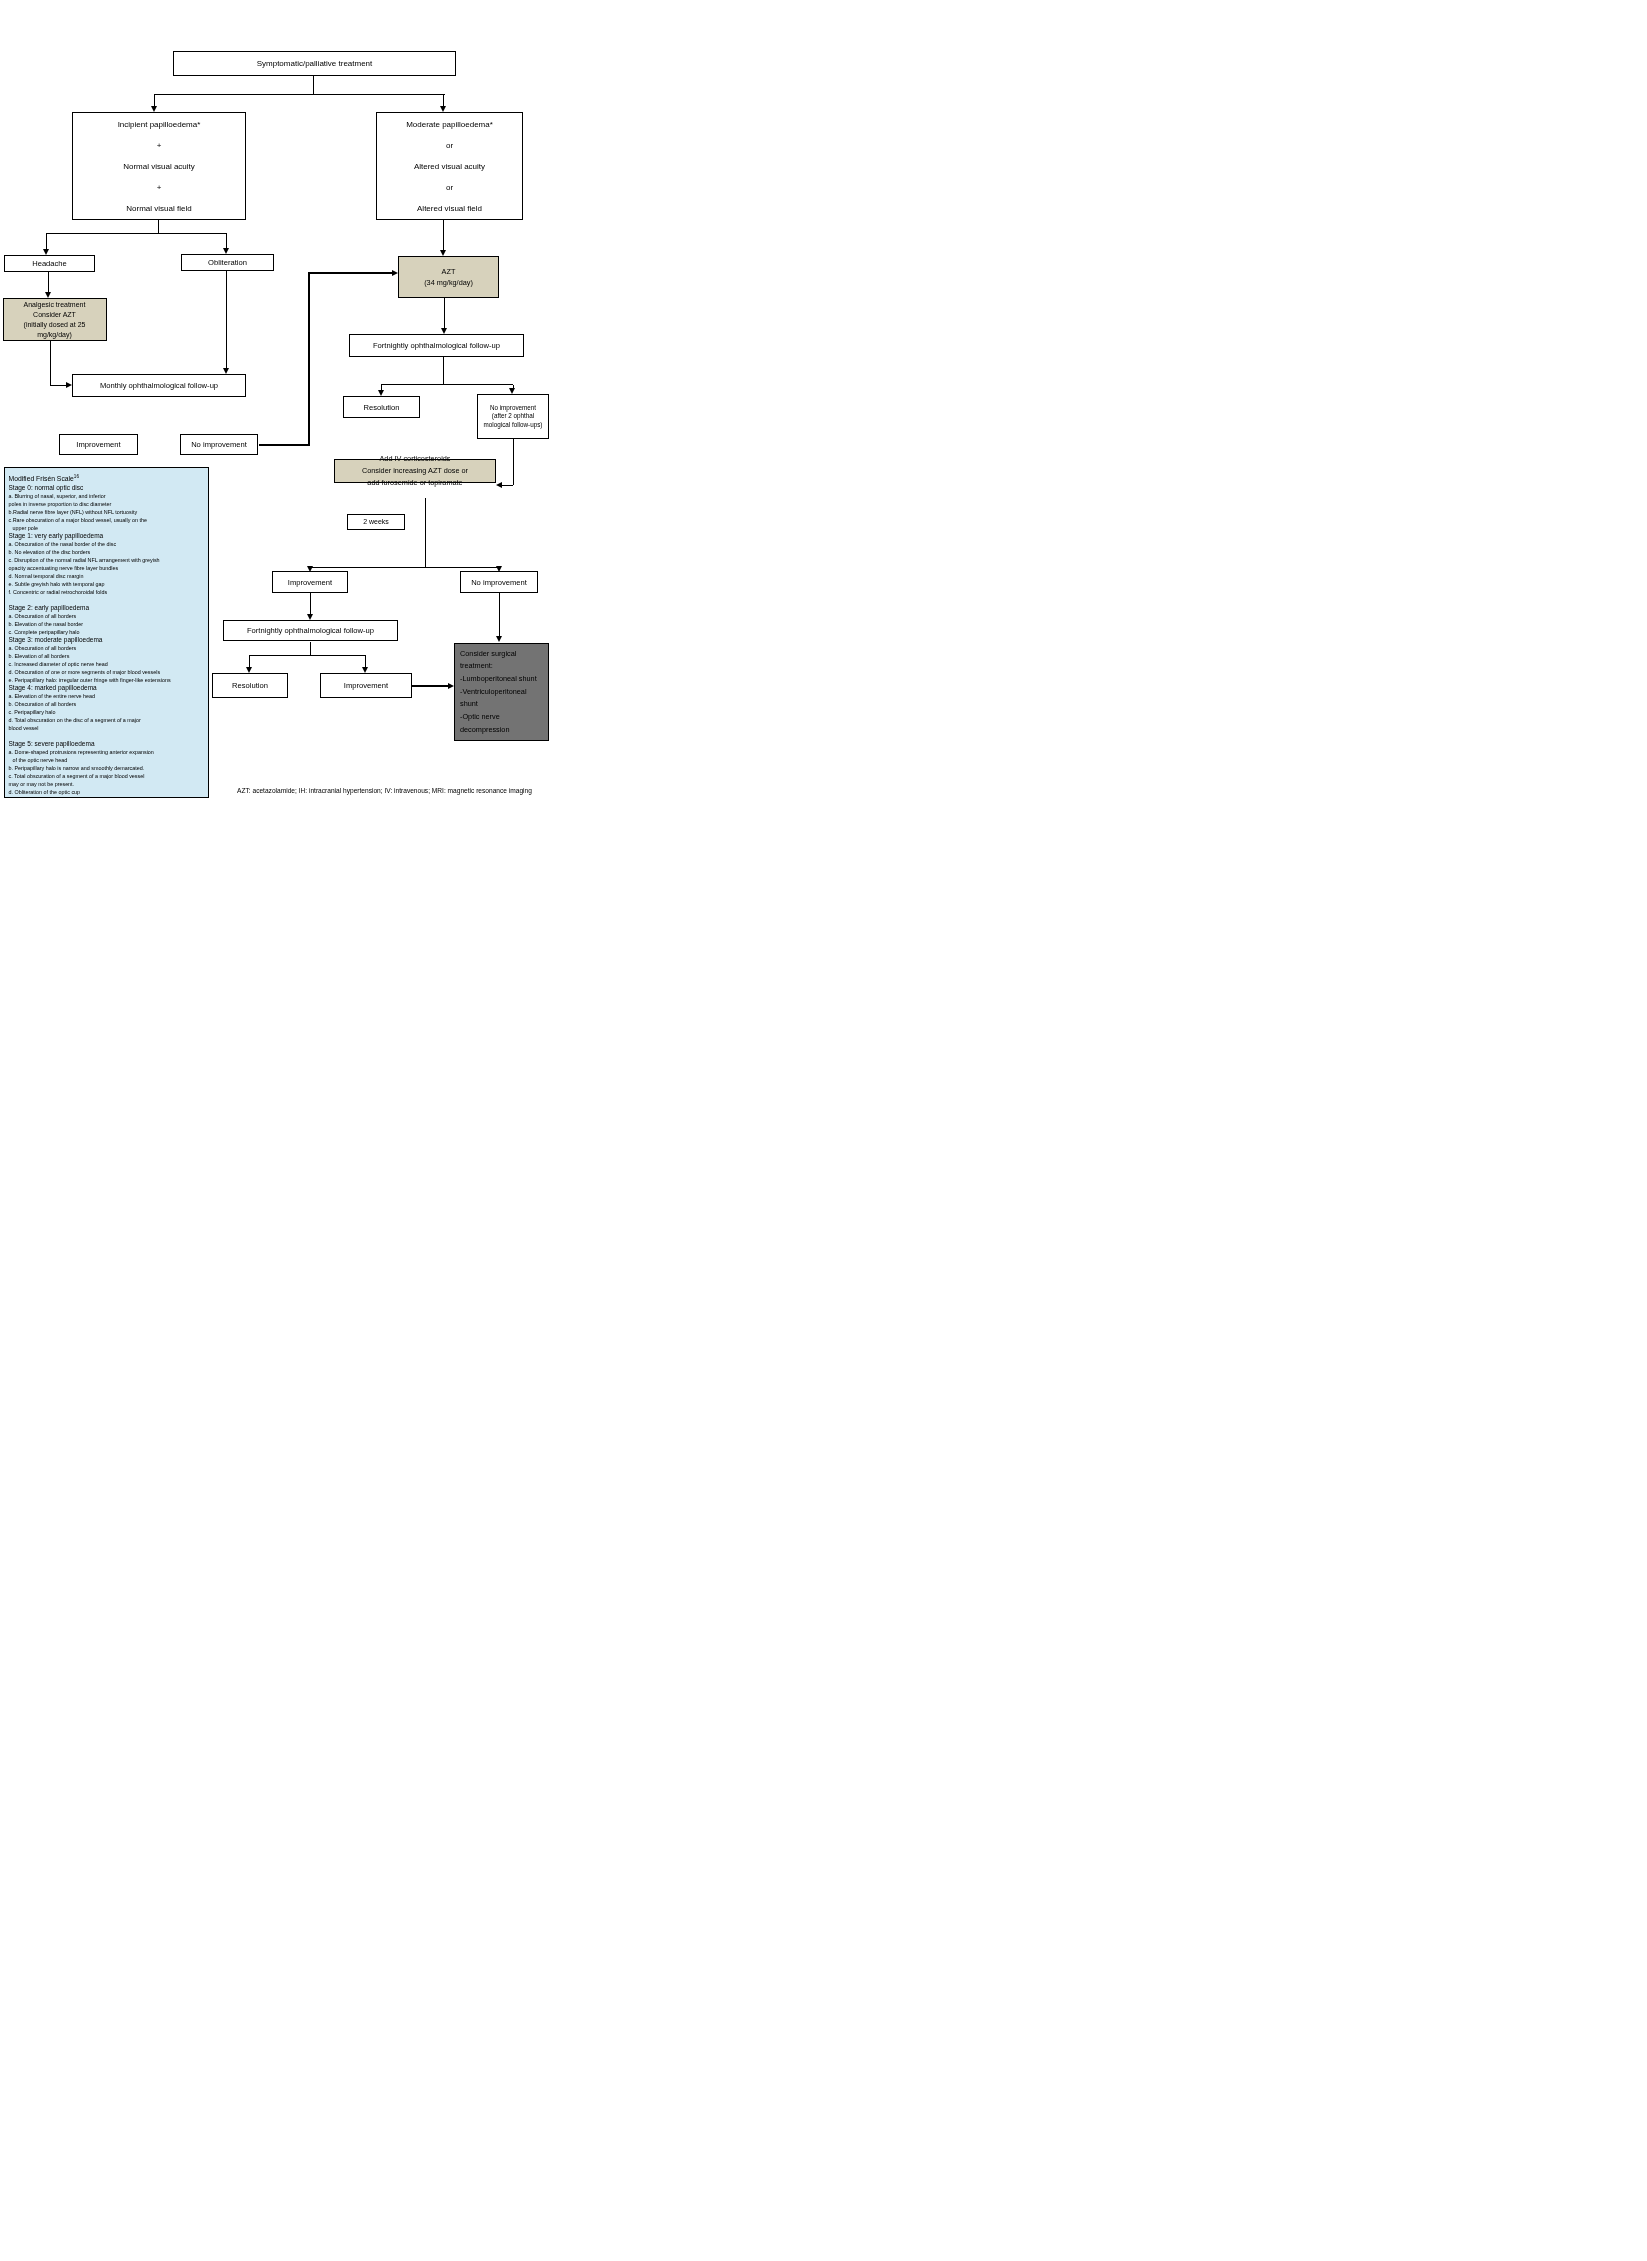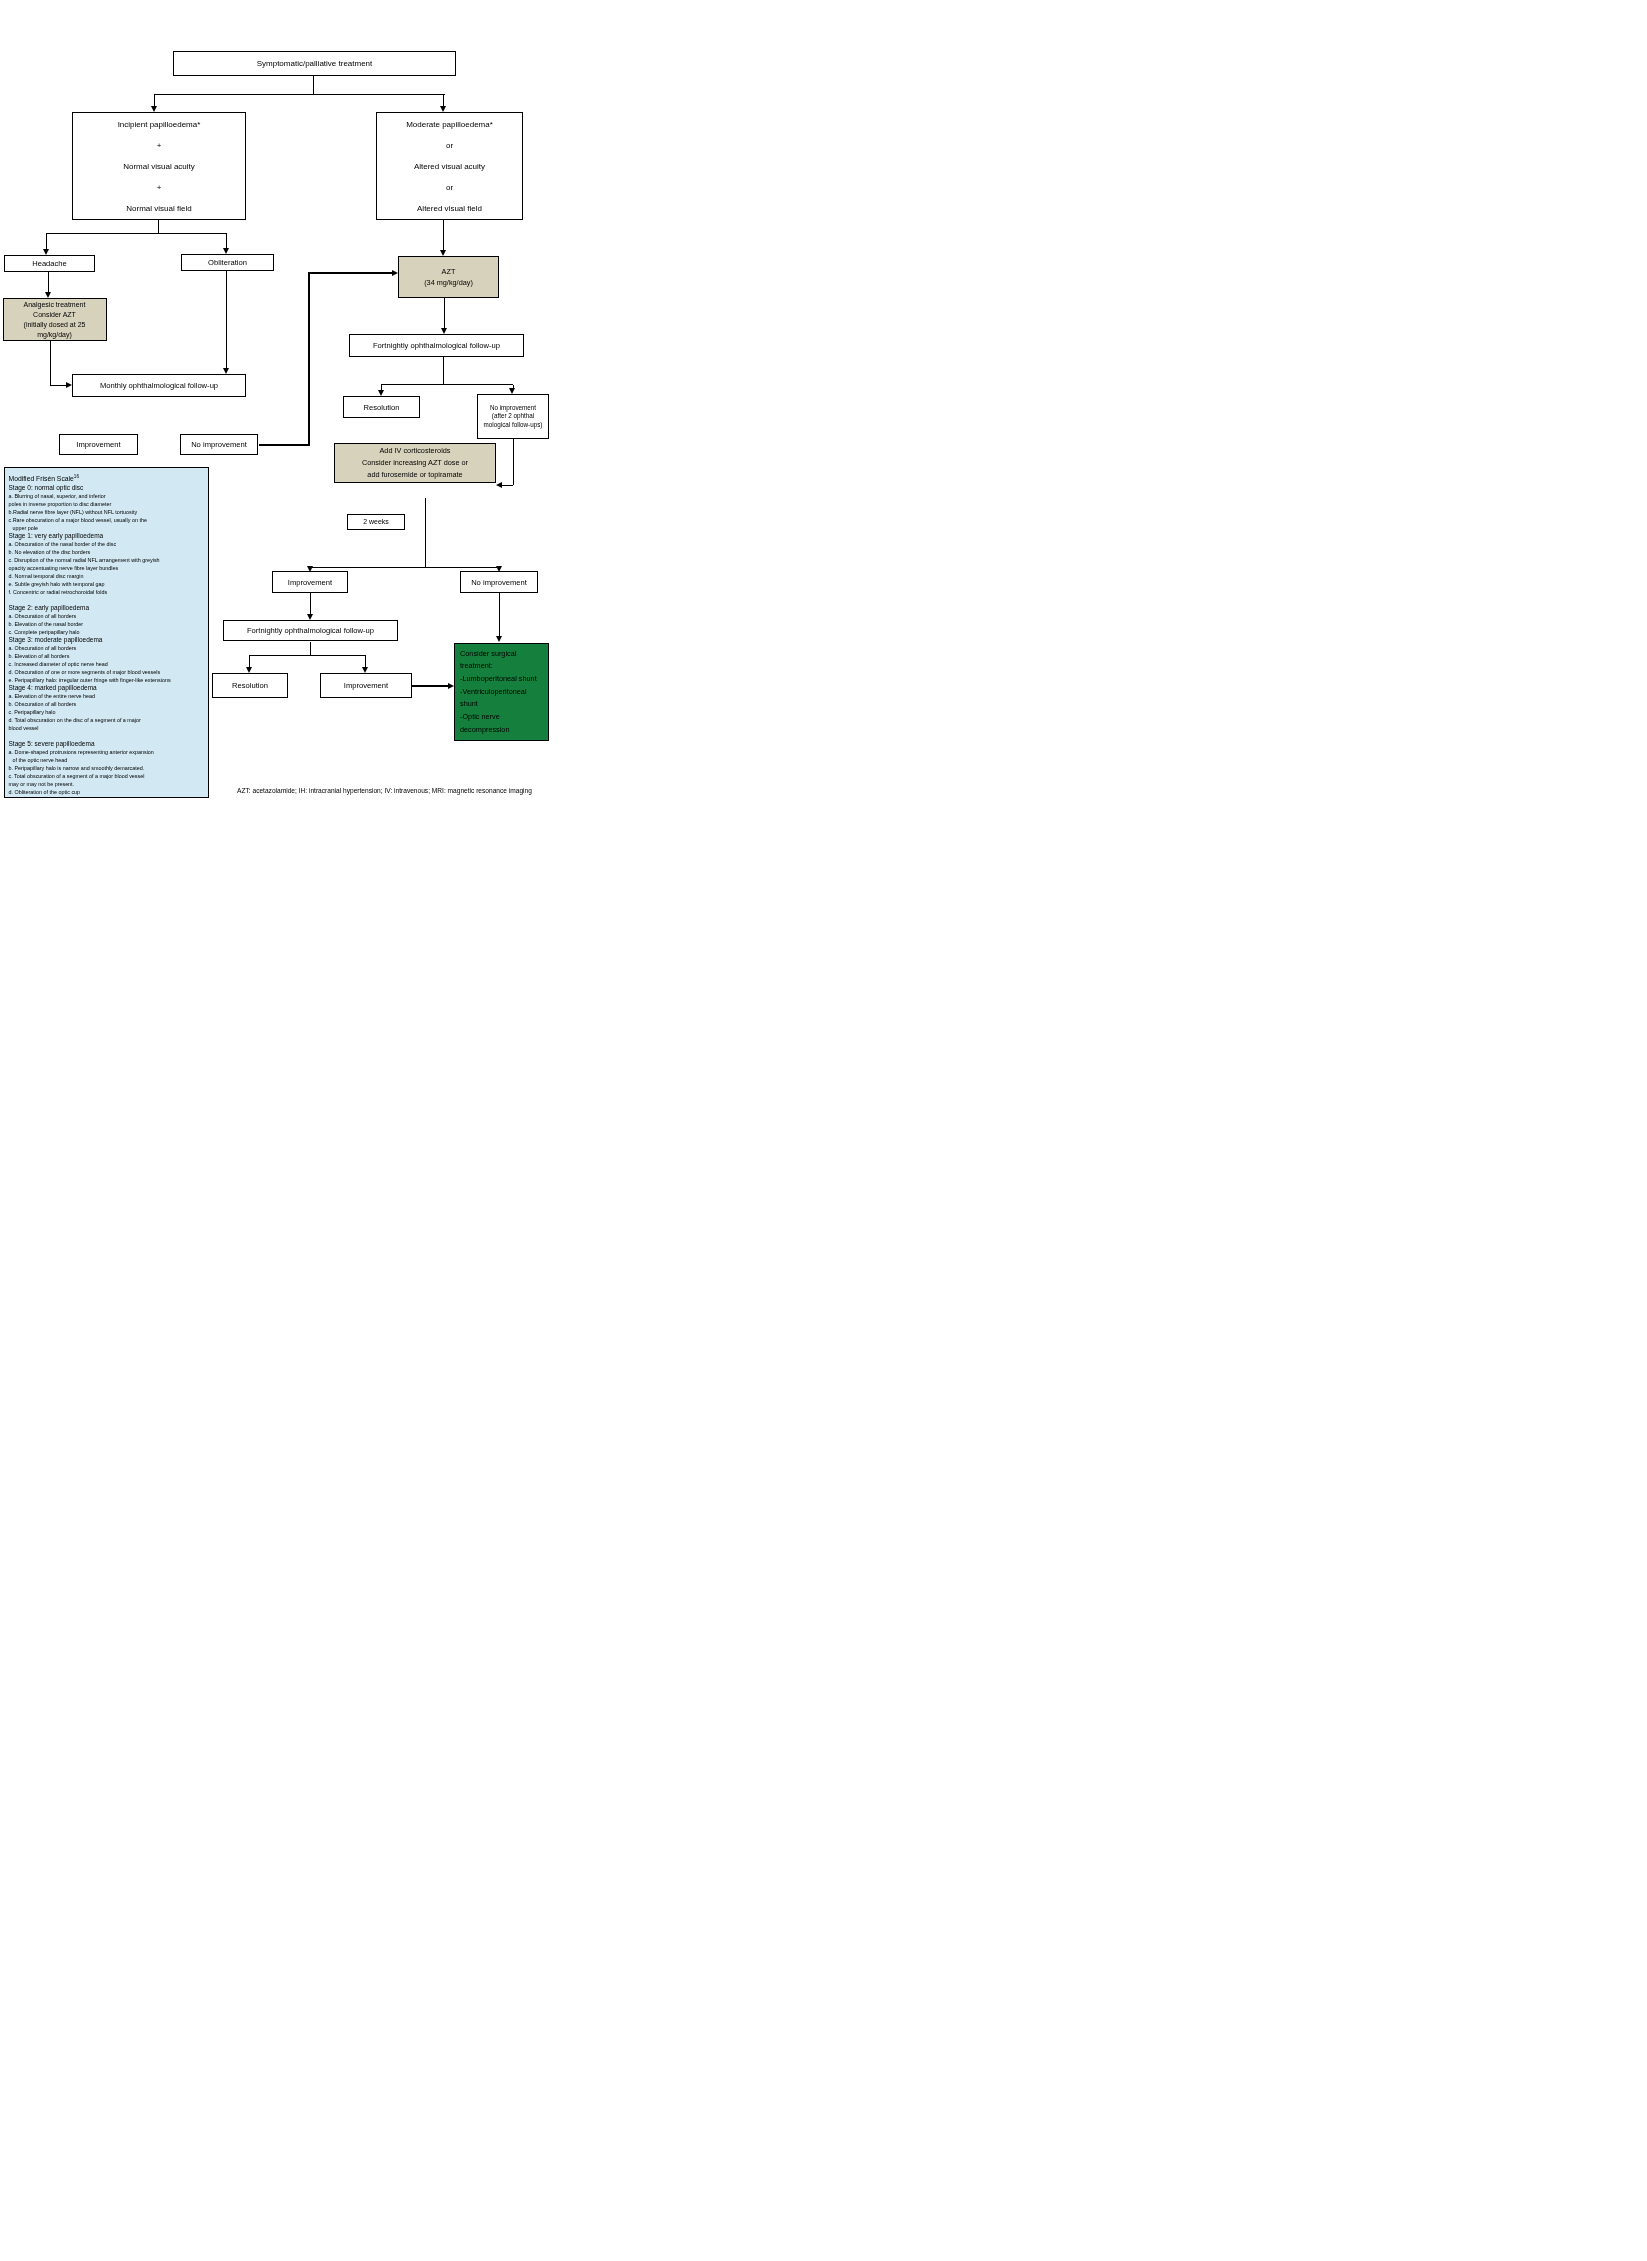--- a/index.html
+++ b/index.html
@@ -173,21 +173,21 @@
   </div>
 
   <div class="node b3 f15" style="left:59px;top:386px;width:79px;height:21px">
     <span class="nl">Improvement</span>
   </div>
 
   <div class="node b3 f15" style="left:180px;top:386px;width:78px;height:21px">
     <span class="nl">No improvement</span>
   </div>
 
-  <div class="node b3 f145 lh24 tan" style="left: 334px; top: 395px; width: 162px; height: 40px; background: rgb(215, 210, 188);">
+  <div class="node b3 f145 lh24 tan" style="left: 334px; top: 411px; width: 162px; height: 24px; background: rgb(215, 210, 188);">
     <span class="nl">Add IV corticosteroids
 Consider increasing AZT dose or
 add furosemide or topiramate</span>
   </div>
 
   <div class="node b2 f14" style="left:347px;top:466px;width:58px;height:15.7px">
     <span class="nl">2 weeks</span>
   </div>
 
   <div class="node b3 f15" style="left:272px;top:523px;width:76px;height:22px">
@@ -203,21 +203,21 @@
   </div>
 
   <div class="node b3 f15" style="left:212px;top:625px;width:76px;height:25px">
     <span class="nl">Resolution</span>
   </div>
 
   <div class="node b3 f15" style="left:320px;top:625px;width:92px;height:25px">
     <span class="nl">Improvement</span>
   </div>
 
-  <div class="node b3 f145 tan left-align" style="left: 454px; top: 595px; width: 95px; height: 98px; background: #15803d;">
+  <div class="node b3 f145 tan left-align" style="left: 454px; top: 595px; width: 95px; height: 98px; background: #737373;">
     <span class="nl">Consider surgical
 treatment:
 -Lumboperitoneal shunt
 -Ventriculoperitoneal
 shunt
 -Optic nerve
 decompression</span>
   </div>
 
   <div id="frisen" class="note" style="background: rgb(210, 233, 243);">

